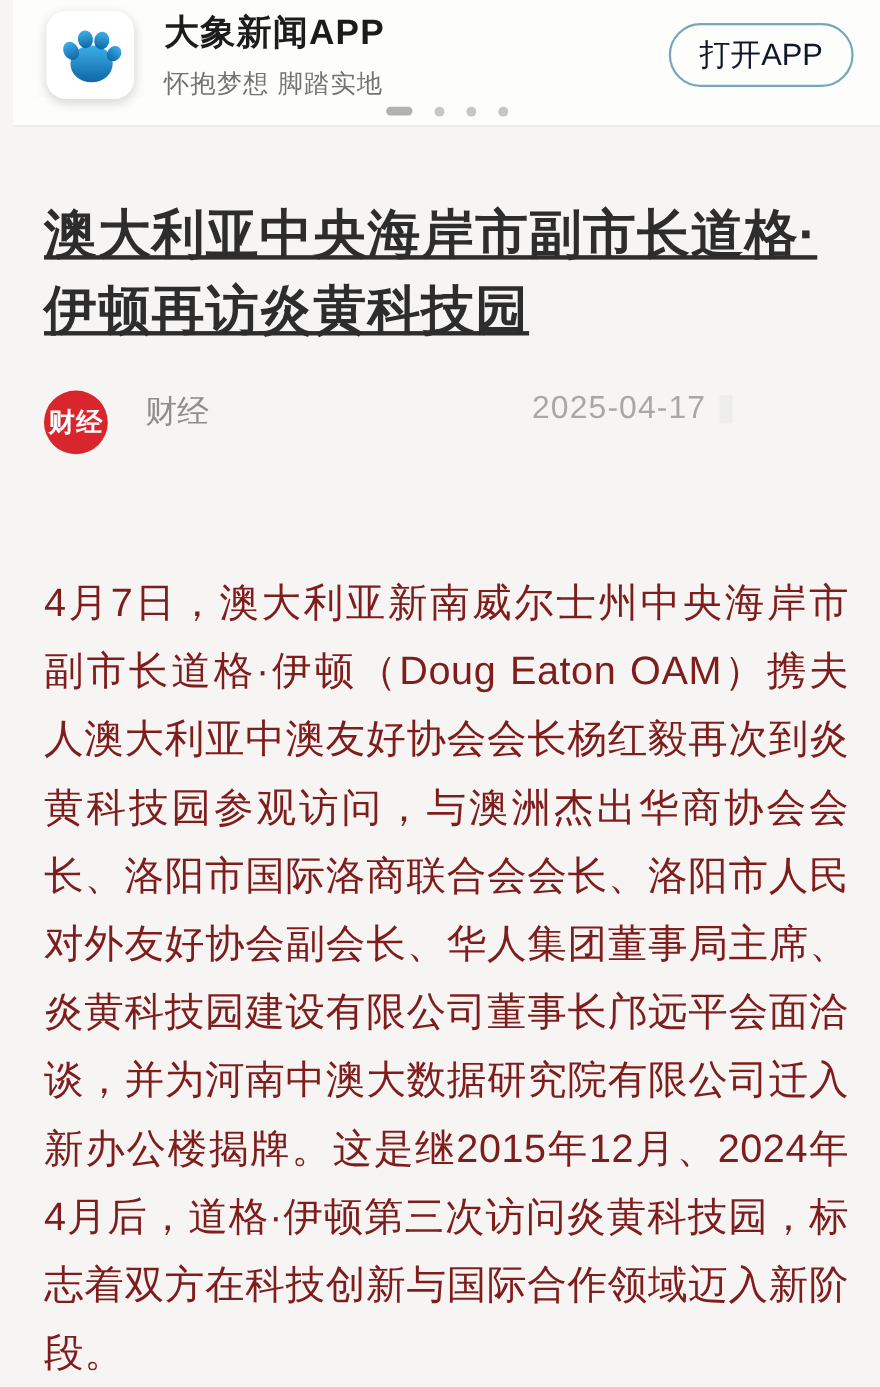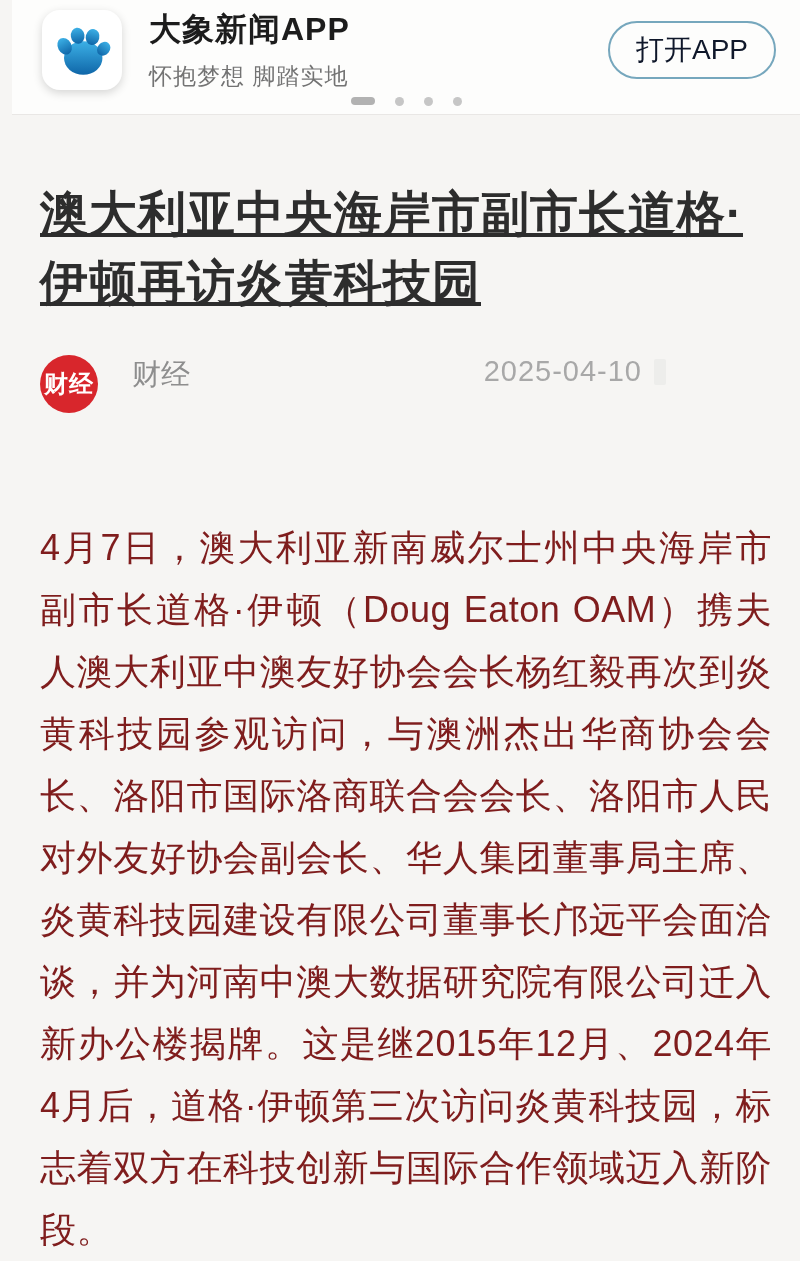--- a/index.html
+++ b/index.html
@@ -114,21 +114,21 @@
   </div>
   <div class="banner-divider"></div>
 
   <main>
     <h1 class="article-title">澳大利亚中央海岸市副市长道格·伊顿再访炎黄科技园</h1>
 
     <div class="meta-row">
       <div class="category-badge">财经</div>
       <div class="category-label">财经</div>
       <div class="date-wrap">
-        <span class="article-date">2025-04-10</span>
+        <span class="article-date">2025-04-17</span>
         <span class="date-fade"></span>
       </div>
     </div>
 
     <p class="article-body">4月7日，澳大利亚新南威尔士州中央海岸市副市长道格·伊顿（Doug Eaton OAM）携夫人澳大利亚中澳友好协会会长杨红毅再次到炎黄科技园参观访问，与澳洲杰出华商协会会长、洛阳市国际洛商联合会会长、洛阳市人民对外友好协会副会长、华人集团董事局主席、炎黄科技园建设有限公司董事长邝远平会面洽谈，并为河南中澳大数据研究院有限公司迁入新办公楼揭牌。这是继2015年12月、2024年4月后，道格·伊顿第三次访问炎黄科技园，标志着双方在科技创新与国际合作领域迈入新阶段。</p>
   </main>
 
 </div>
 
 </body></html>

